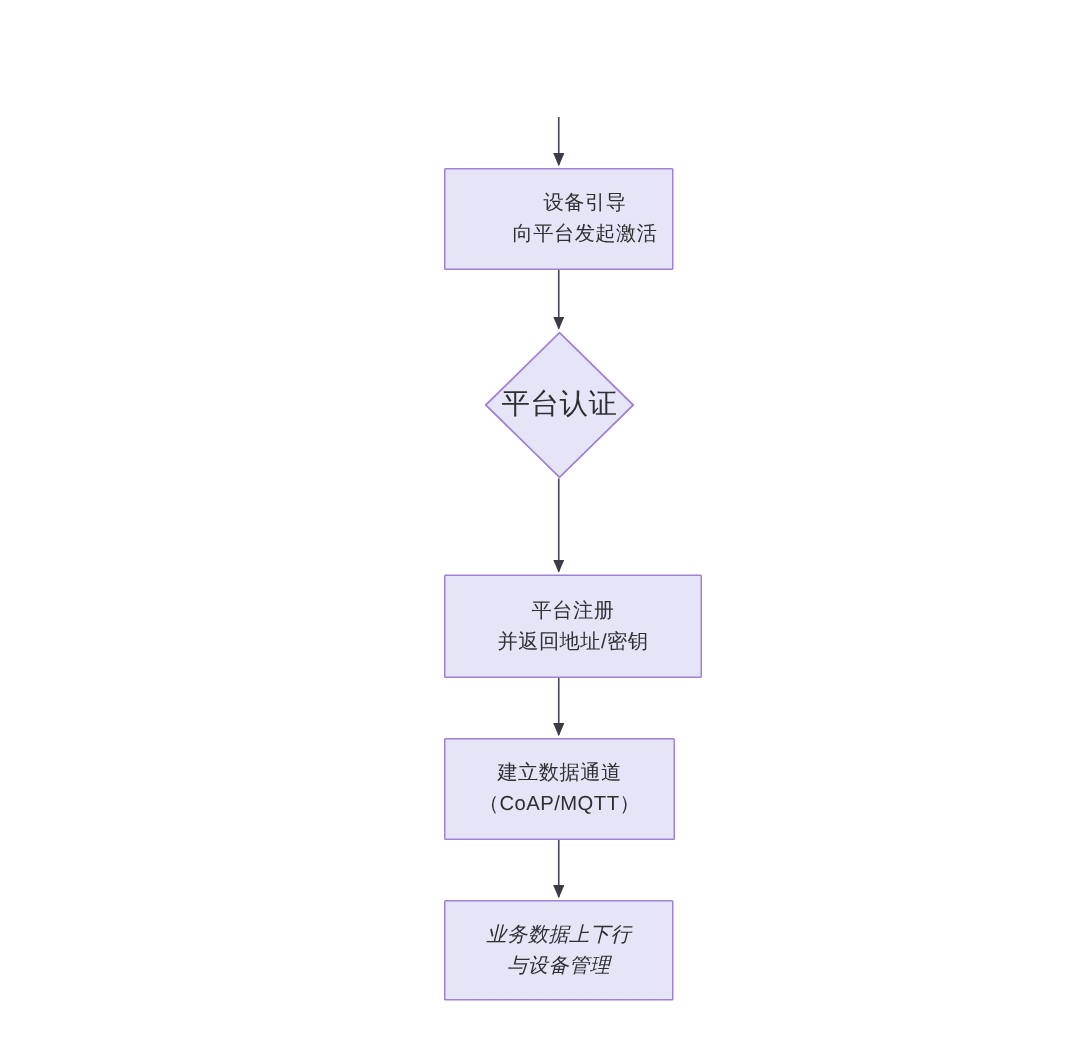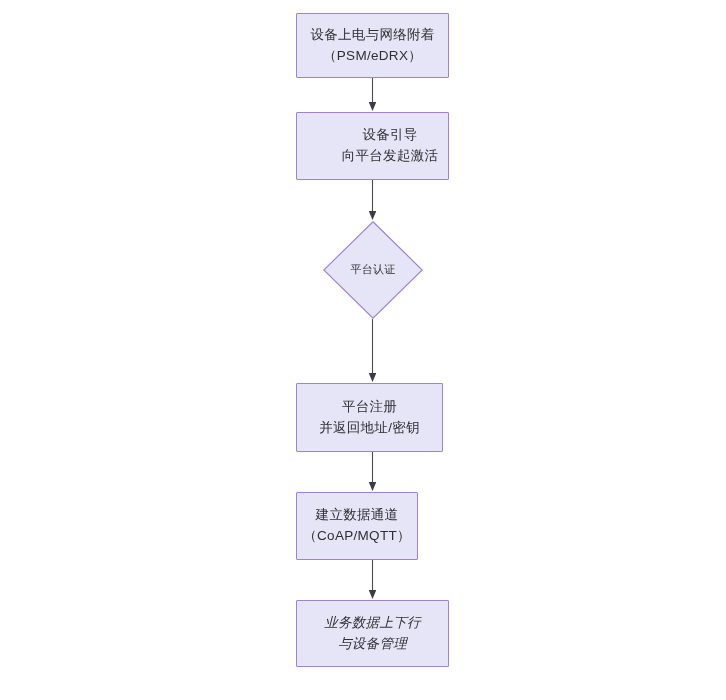--- a/index.html
+++ b/index.html
@@ -60,21 +60,21 @@
   .diamond-shape {
     position: absolute;
     left: 0;
     top: 0;
     width: 100%;
     height: 100%;
   }
   .node-decision-label {
     position: relative;
     z-index: 2;
-    font-size: 11px;
+    font-size: 19px;
     line-height: 1.55;
     color: #2f2f33;
     letter-spacing: 0.3px;
     white-space: pre-line;
     text-align: center;
   }
   .edge-label {
     position: absolute;
     background: #ffffff;
     font-size: 18px;
@@ -102,45 +102,41 @@
 
     <line x1="372.5" y1="180" x2="372.5" y2="219" stroke="#4a4a55" stroke-width="1.1" marker-end="url(#arrowhead)"></line>
 
     <line x1="372.5" y1="319" x2="372.5" y2="381" stroke="#4a4a55" stroke-width="1.1" marker-end="url(#arrowhead)"></line>
 
     <line x1="372.5" y1="452" x2="372.5" y2="490" stroke="#4a4a55" stroke-width="1.1" marker-end="url(#arrowhead)"></line>
 
     <line x1="372.5" y1="560" x2="372.5" y2="598" stroke="#4a4a55" stroke-width="1.1" marker-end="url(#arrowhead)"></line>
   </svg>
 
-  <div class="node node-process" style="left:296px; top:13px; width:153px; height:65px;">
-    <div class="node-label">设备上电与网络附着
-（PSM/eDRX）</div>
-  </div>
 
   <div class="node node-process" style="left:296px; top:112px; width:153px; height:68px;padding-left:35px;">
     <div class="node-label">设备引导
 向平台发起激活</div>
   </div>
 
   <div class="node-decision-wrap" style="left:323px; top:221px; width:100px; height:98px;">
     <svg class="diamond-shape" viewBox="0 0 100 98" preserveAspectRatio="none" aria-hidden="true">
       <polygon points="50,0.8 99.2,49 50,97.2 0.8,49" fill="#e6e5f7" stroke="#9f82d6" stroke-width="1.2"></polygon>
     </svg>
     <div class="node-decision-label">平台认证</div>
   </div>
 
   <div class="edge-label" style="left:355px; top:342px;">通过</div>
 
-  <div class="node node-process" style="left:296px; top:383px; width:147px; height:69px;">
+  <div class="node node-process" style="left:296px; top:383px; width:172px; height:69px;">
     <div class="node-label">平台注册
 并返回地址/密钥</div>
   </div>
 
-  <div class="node node-process" style="left:296px; top:492px; width:122px; height:68px;">
+  <div class="node node-process" style="left:296px; top:492px; width:154px; height:68px;">
     <div class="node-label">建立数据通道
 （CoAP/MQTT）</div>
   </div>
 
   <div class="node node-process" style="left:296px; top:600px; width:153px; height:67px;font-style:italic;">
     <div class="node-label">业务数据上下行
 与设备管理</div>
   </div>
 
 </div>

